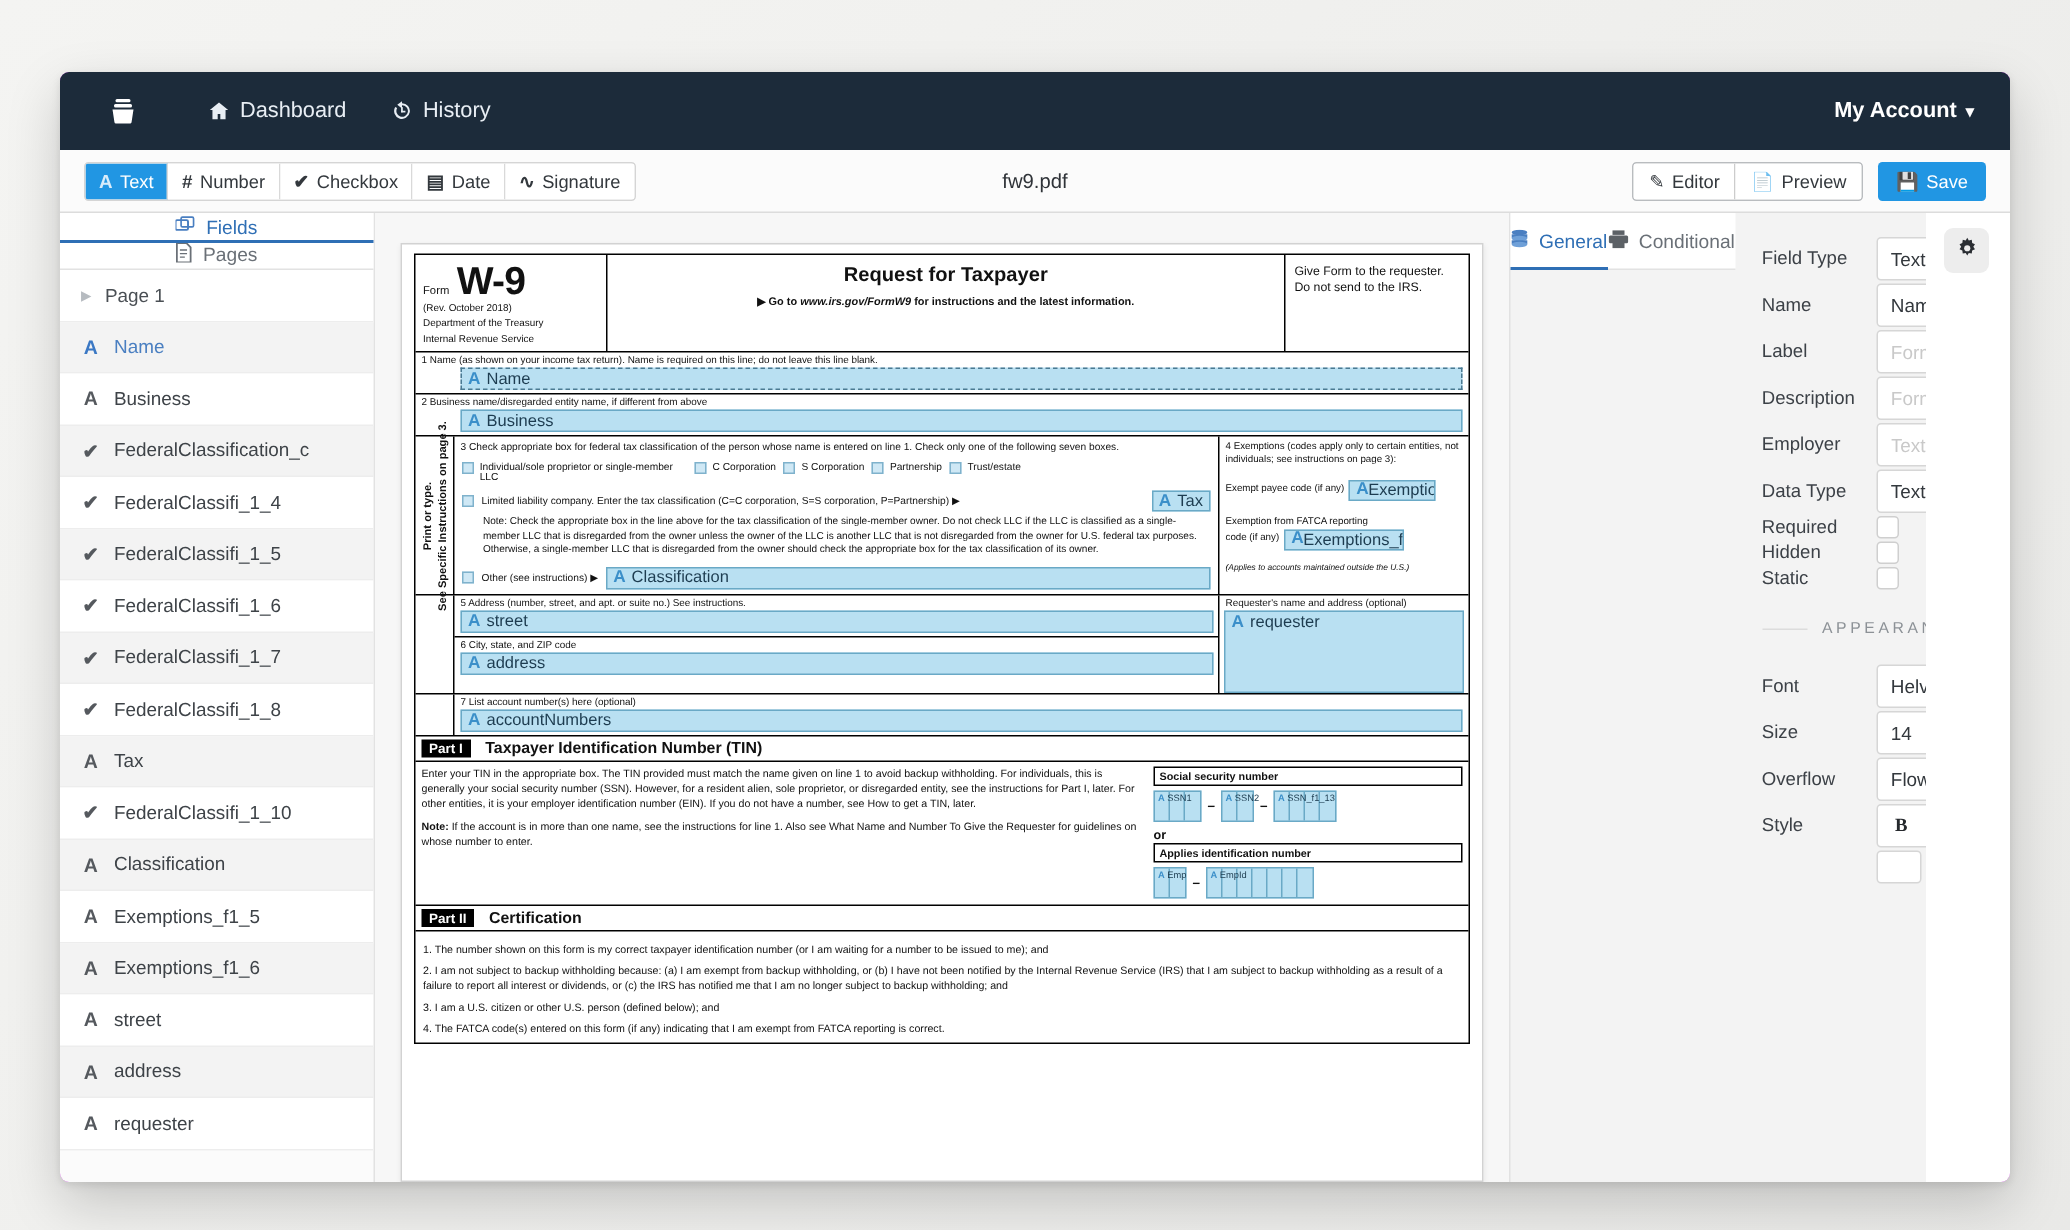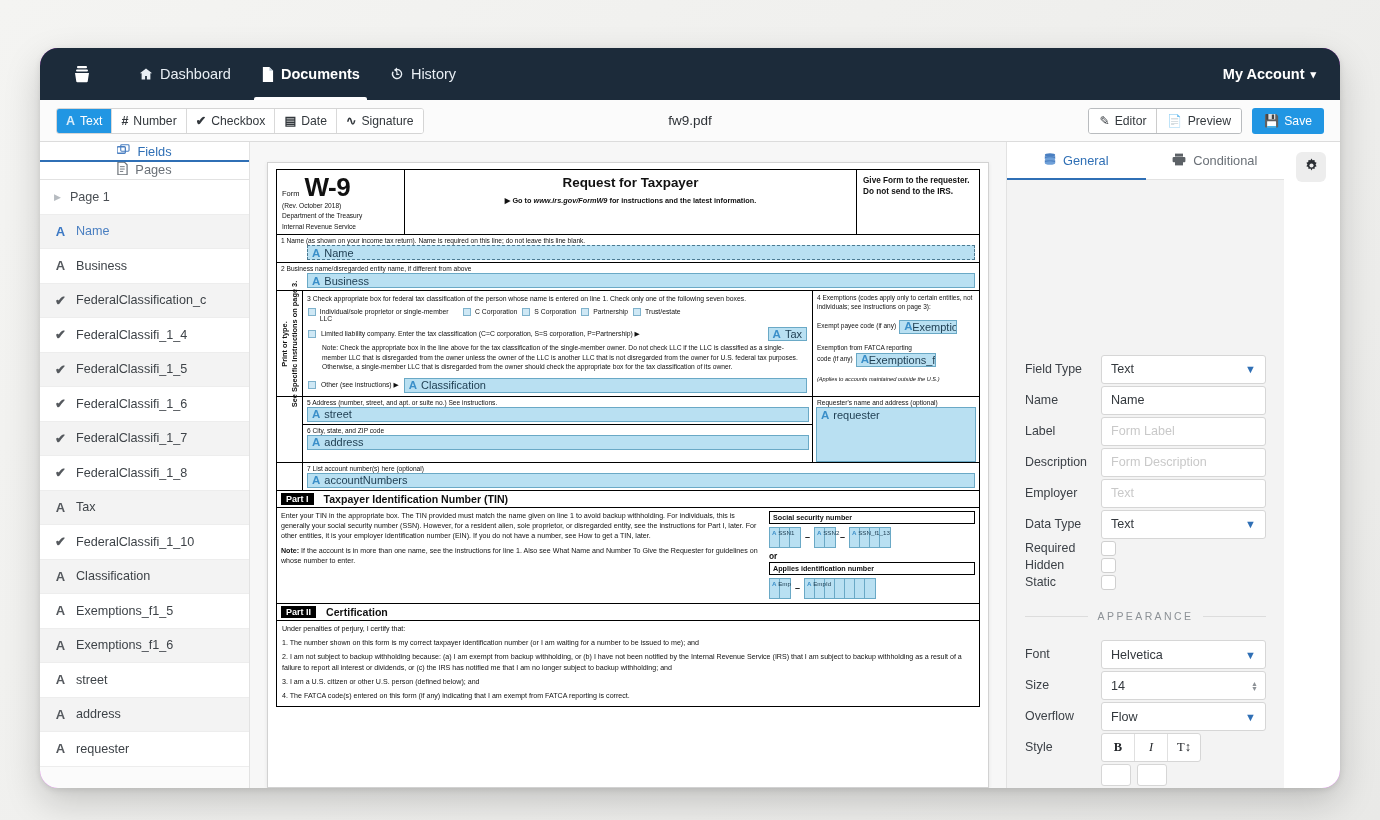--- a/index.html
+++ b/index.html
@@ -11,21 +11,21 @@
   }
   .page-bg {
     position: absolute; inset: 0;
     background: linear-gradient(135deg,#f4f4f2 0%, #eeeeec 60%, #e9e9e7 100%);
   }
   .app-window {
     position: absolute;
     left: 40px; top: 48px;
     width: 1300px; height: 740px;
     background: #d946ef;
-    border-radius: 18px;
+    border-radius: 6px;
     overflow: hidden;
     box-shadow: 0 14px 36px rgba(0,0,0,0.18), 0 2px 6px rgba(0,0,0,0.10);
   }
 
   
   .topnav {
     height: 52px; background: #1c2b3a;
     display: flex; align-items: center;
     position: relative;
   }
@@ -132,21 +132,21 @@
   .w9-head { display: flex; border-bottom: 1.2px solid #000; }
   .w9-head-left { width: 128px; padding: 4px 5px 3px 5px; border-right: 1.2px solid #000; }
   .w9-head-left .l1 { display:flex; align-items: baseline; gap: 5px; }
   .w9-head-left .lbl-form { font-size: 7.5px; }
   .w9-num { font-size: 26px; font-weight: 700; letter-spacing: -.5px; line-height: 1; }
   .w9-head-left .sub { font-size: 6.6px; line-height: 1.28; margin-top: 2px; }
   .w9-head-mid { flex: 1; text-align: center; padding: 5px 4px 3px; border-right: 1.2px solid #000; }
   .w9-title { font-size: 13.4px; font-weight: 700; line-height: 1.18; }
   .w9-goto { font-size: 7.3px; font-weight: 700; margin-top: 5px; }
   .w9-goto i { font-style: italic; }
-  .w9-head-right { width: 122px; padding: 5px 6px; font-size: 8.2px; font-weight: 700; line-height: 1.38; }
+  .w9-head-right { width: 122px; padding: 5px 6px; font-size: 8.2px; font-weight: 400; line-height: 1.38; }
 
   .line-lbl { font-size: 6.6px; padding: 2px 3px 1px 4px; }
   .rowline { border-bottom: 1px solid #000; }
 
   
   .chip {
     background: #b9e0f2; border: 1px solid #6aa9c6;
     display: flex; align-items: center; gap: 4px;
     font-size: 11px; color: #1d3c50; padding: 0 4px;
     overflow: visible; white-space: nowrap;
@@ -189,21 +189,21 @@
   .ngroup .cell:last-child { border-right: none; }
   .ngroup .tag { position: absolute; left: 2px; top: 1px; font-size: 6.2px; color: #1d3c50; white-space: nowrap; }
   .ngroup .tag .ci { color: #3b8fc9; font-weight: 700; }
   .dash { font-weight: 700; font-size: 9px; }
   .or-lbl { font-size: 8.4px; font-weight: 700; margin: 3px 0 1px; }
 
   .cert { padding: 3px 5px 4px 5px; font-size: 7.1px; line-height: 1.45; }
   .cert p { margin-top: 4px; }
 
   
-  .props { width: 278px; background: #f3f3f3; border-left: 1px solid #e2e2e2; display:flex; flex-direction: column; justify-content: space-between; }
+  .props { width: 278px; background: #f3f3f3; border-left: 1px solid #e2e2e2; display:flex; flex-direction: row; }
   .prop-tabs { display: flex; height: 38px; background: #fff; border-bottom: 1px solid #e2e2e2; }
   .prop-tab { flex:1; display:flex; align-items:center; justify-content:center; gap:7px; font-size:12.8px; color:#6a7077; cursor:pointer; position:relative; }
   .prop-tab.active { color:#2f6fb5; }
   .prop-tab.active:after { content:""; position:absolute; left:0; right:0; bottom:-1px; height:2px; background:#2f6fb5; }
   .prop-body { padding: 16px 18px 0 18px; }
   .prow { display: flex; align-items: center; margin-bottom: 2px; }
   .plabel { width: 76px; font-size: 12.4px; color: #3c4147; line-height: 1.22; }
   .pctrl { flex: 1; }
   .pinput {
     width: 100%; height: 29px; border: 1px solid #d6d6d6; border-radius: 3px;
@@ -259,29 +259,20 @@
     </div>
     <div class="nav-items">
       <div class="nav-item">
         <span class="nav-ico">
           <svg width="14" height="14" viewBox="0 0 16 16">
               <path d="M8 1.6 1 7.2h2v7h4v-4h2v4h4v-7h2L8 1.6z" fill="#e8eef4"></path>
             </svg>
         </span>
         <span>Dashboard</span>
       </div>
-      <div class="nav-item active">
-        <span class="nav-ico">
-          <svg width="13" height="15" viewBox="0 0 14 16">
-              <path d="M2 0h7l4 4v12H2z" fill="#fff"></path>
-              <path d="M9 0l4 4H9z" fill="#b9c6d2"></path>
-            </svg>
-        </span>
-        <span>Documents</span>
-      </div>
       <div class="nav-item">
         <span class="nav-ico">
           <svg width="14" height="14" viewBox="0 0 16 16">
               <path d="M8 2a6 6 0 1 1-5.2 3l1.5.8A4.4 4.4 0 1 0 8 3.6V6L4.4 3.3 8 0.6V2z" fill="#e8eef4"></path>
               <rect x="7.3" y="5" width="1.3" height="4" fill="#e8eef4"></rect>
               <rect x="7.3" y="7.8" width="3.3" height="1.3" fill="#e8eef4"></rect>
             </svg>
         </span>
         <span>History</span>
       </div>
@@ -641,21 +632,20 @@
                 </div>
               </div>
             </div>
           </div>
 
           <div class="part-bar">
             <span class="part-tag">Part II</span>
             <span class="part-title">Certification</span>
           </div>
           <div class="cert">
-            <div>Under penalties of perjury, I certify that:</div>
             <p>1. The number shown on this form is my correct taxpayer identification number (or I am waiting for a number to be issued to me); and</p>
             <p>2. I am not subject to backup withholding because: (a) I am exempt from backup withholding, or (b) I have not been notified by the Internal Revenue Service (IRS) that I am subject to backup withholding as a result of a failure to report all interest or dividends, or (c) the IRS has notified me that I am no longer subject to backup withholding; and</p>
             <p>3. I am a U.S. citizen or other U.S. person (defined below); and</p>
             <p>4. The FATCA code(s) entered on this form (if any) indicating that I am exempt from FATCA reporting is correct.</p>
           </div>
 
         </div>
       </div>
     </div>
 

